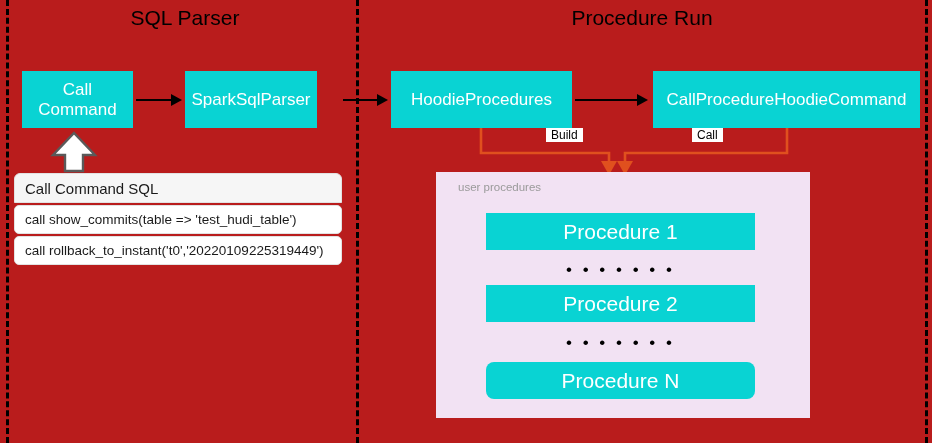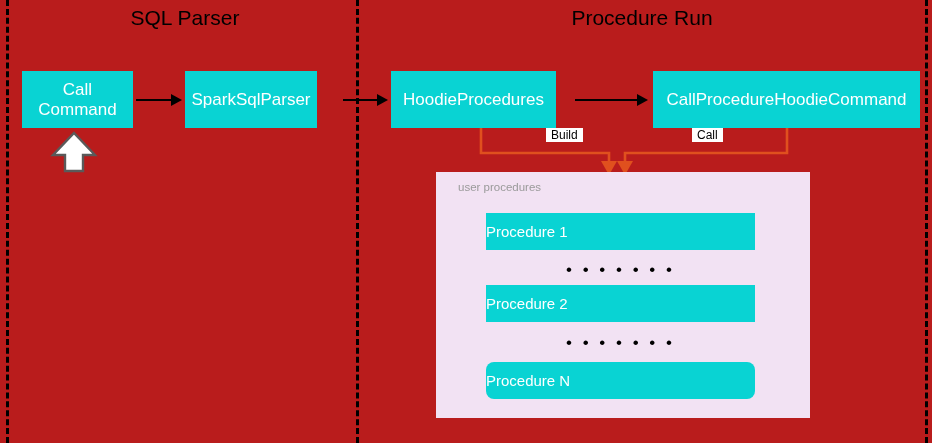--- a/index.html
+++ b/index.html
@@ -53,21 +53,21 @@
     justify-content: center;
     text-align: center;
     font-size: 17px;
     line-height: 1.12;
     font-family: "Liberation Sans", sans-serif;
     box-sizing: border-box;
     padding: 0 4px;
   }
   #box-call-command  { left: 22px;  top: 71px;  width: 111px; height: 57px; }
   #box-sparksql      { left: 185px; top: 71px;  width: 132px; height: 57px; }
-  #box-hoodieproc    { left: 391px; top: 71px;  width: 165px; height: 57px; }
+  #box-hoodieproc    { left: 391px; top: 71px;  width: 181px; height: 57px; }
   #box-callprochoodie{ left: 653px; top: 71px;  width: 267px; height: 57px; }
 
   
   .arrow-line {
     position: absolute;
     height: 0;
     border-top: 2px solid #000000;
   }
   .arrow-head {
     position: absolute;
@@ -139,23 +139,24 @@
     font-family: "Liberation Sans", sans-serif;
     padding-left: 10px;
   }
   .proc-box {
     position: absolute;
     left: 50px;
     width: 269px;
     height: 37px;
     background: #09D3D3;
     color: #ffffff;
-    font-size: 15px;
+    font-size: 21px;
     display: flex;
     align-items: center;
+    justify-content: center;
     font-family: "Liberation Sans", sans-serif;
   }
   #proc-1 { top: 41px; }
   #proc-2 { top: 113px; }
   #proc-3 { top: 190px; border-radius: 8px; }
   .proc-dots {
     position: absolute;
     left: 50px;
     width: 269px;
     text-align: center;
@@ -237,20 +238,25 @@
 
       <path d="M 787,128 L 787,153 L 625,153 L 625,163"></path>
     </g>
     <polygon points="601,161 617,161 609,175" fill="#E0501E"></polygon>
     <polygon points="617,161 633,161 625,175" fill="#E0501E"></polygon>
   </svg>
 
   <div class="conn-label" id="label-build">Build</div>
   <div class="conn-label" id="label-call">Call</div>
 
+  <div id="sql-table">
+    <div class="sql-row header">Call Command SQL</div>
+    <div class="sql-row">call show_commits(table =&gt; 'test_hudi_table')</div>
+    <div class="sql-row">call rollback_to_instant('t0','20220109225319449')</div>
+  </div>
 
   <div id="procedures-panel">
     <div id="procedures-label">user procedures</div>
 
     <div class="proc-box" id="proc-1">
       <span>Procedure 1</span>
     </div>
 
     <div class="proc-dots" id="dots-1">• • • • • • •</div>
 

